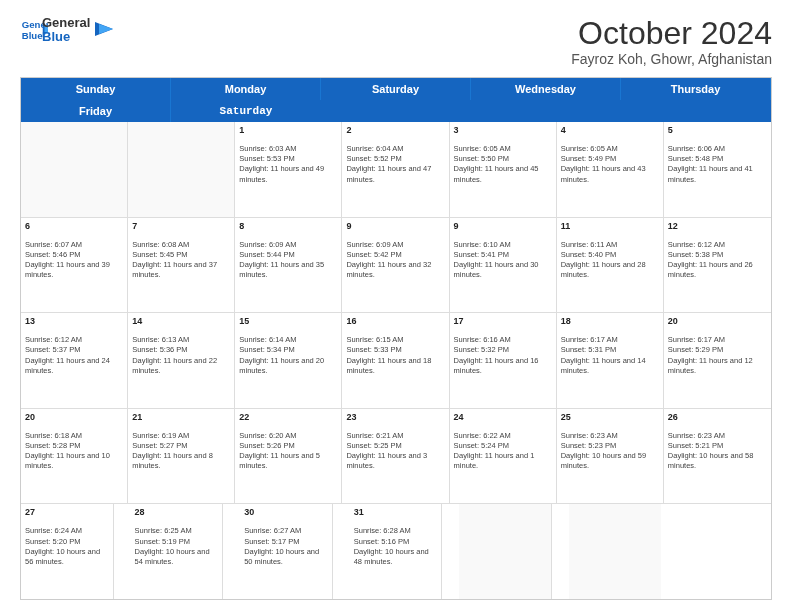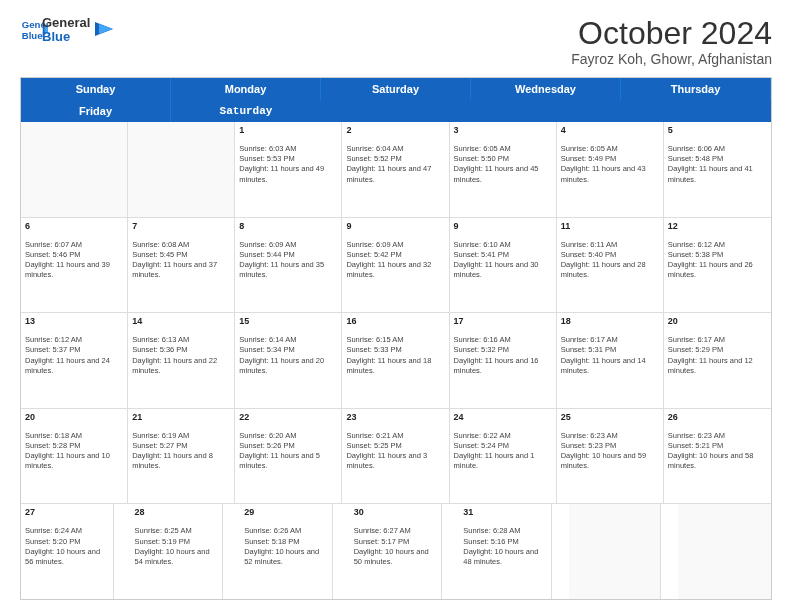--- a/index.html
+++ b/index.html
@@ -257,24 +257,20 @@
         <div class="cal-row">
           <div class="cal-cell">
             <div class="cell-date">27</div>
             <div class="cell-info">Sunrise: 6:24 AM<br>Sunset: 5:20 PM<br>Daylight: 10 hours and 56 minutes.</div>
           </div>
           <div class="cal-cell">
             <div class="cell-date">28</div>
             <div class="cell-info">Sunrise: 6:25 AM<br>Sunset: 5:19 PM<br>Daylight: 10 hours and 54 minutes.</div>
           </div>
           <div class="cal-cell">
-            <div class="cell-date">29</div>
-            <div class="cell-info">Sunrise: 6:26 AM<br>Sunset: 5:18 PM<br>Daylight: 10 hours and 52 minutes.</div>
-          </div>
-          <div class="cal-cell">
             <div class="cell-date">30</div>
             <div class="cell-info">Sunrise: 6:27 AM<br>Sunset: 5:17 PM<br>Daylight: 10 hours and 50 minutes.</div>
           </div>
           <div class="cal-cell">
             <div class="cell-date">31</div>
             <div class="cell-info">Sunrise: 6:28 AM<br>Sunset: 5:16 PM<br>Daylight: 10 hours and 48 minutes.</div>
           </div>
           <div class="cal-cell empty"></div>
           <div class="cal-cell empty"></div>
         </div>

